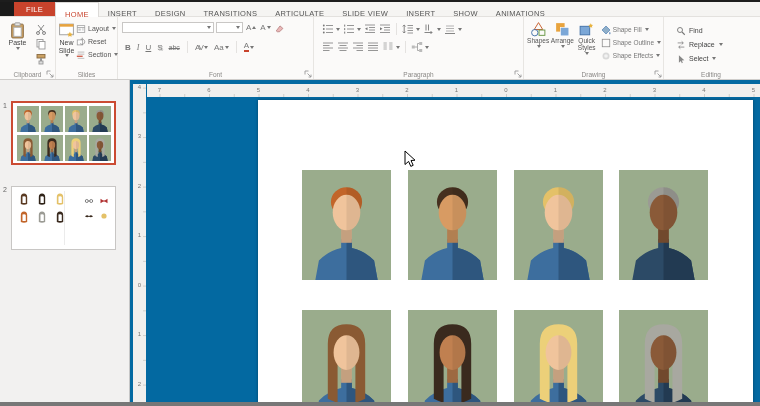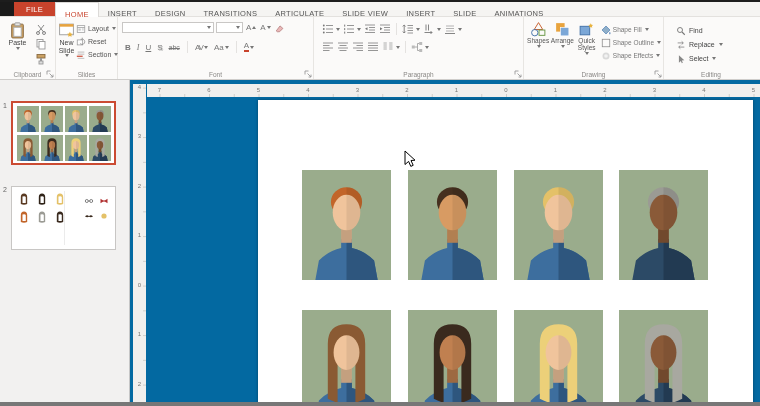--- a/index.html
+++ b/index.html
@@ -111,21 +111,21 @@
   <div class="tabrow">
     <div class="winedge"></div>
   <div class="tab file">FILE</div>
       <div class="tab active">HOME</div>
       <div class="tab">INSERT</div>
       <div class="tab">DESIGN</div>
       <div class="tab">TRANSITIONS</div>
       <div class="tab">ARTICULATE</div>
       <div class="tab">SLIDE VIEW</div>
       <div class="tab">INSERT</div>
-      <div class="tab">SLIDE</div>
+      <div class="tab">SHOW</div>
       <div class="tab">ANIMATIONS</div>
     </div>
 
   <div class="ribbon">
 
     <div class="group g-clip">
       <div class="clip-inner">
         <div class="bigbtn">
           <span class="icn i16">
               <svg viewBox="0 0 16 16" fill="none" stroke-width="0.9">

